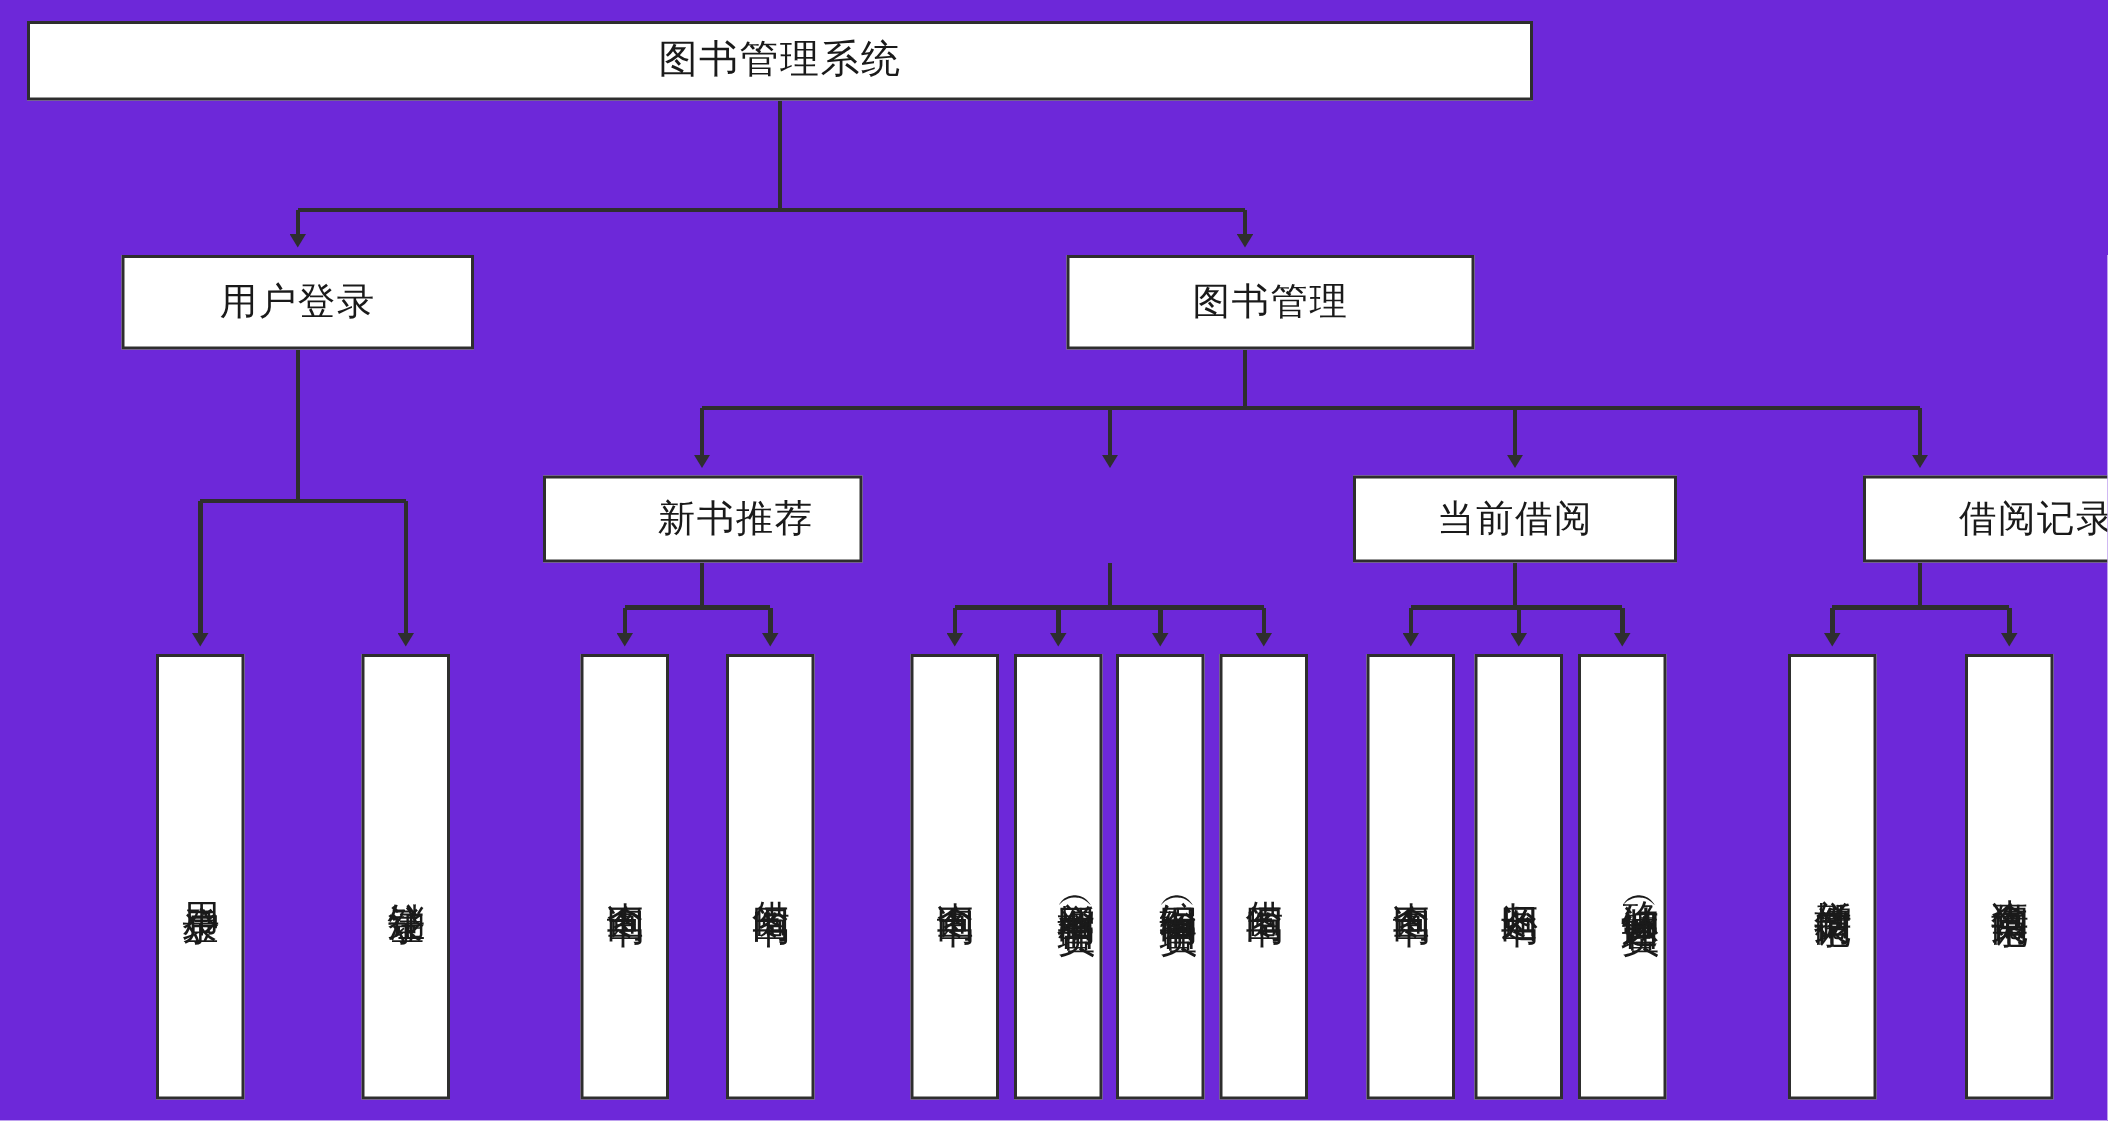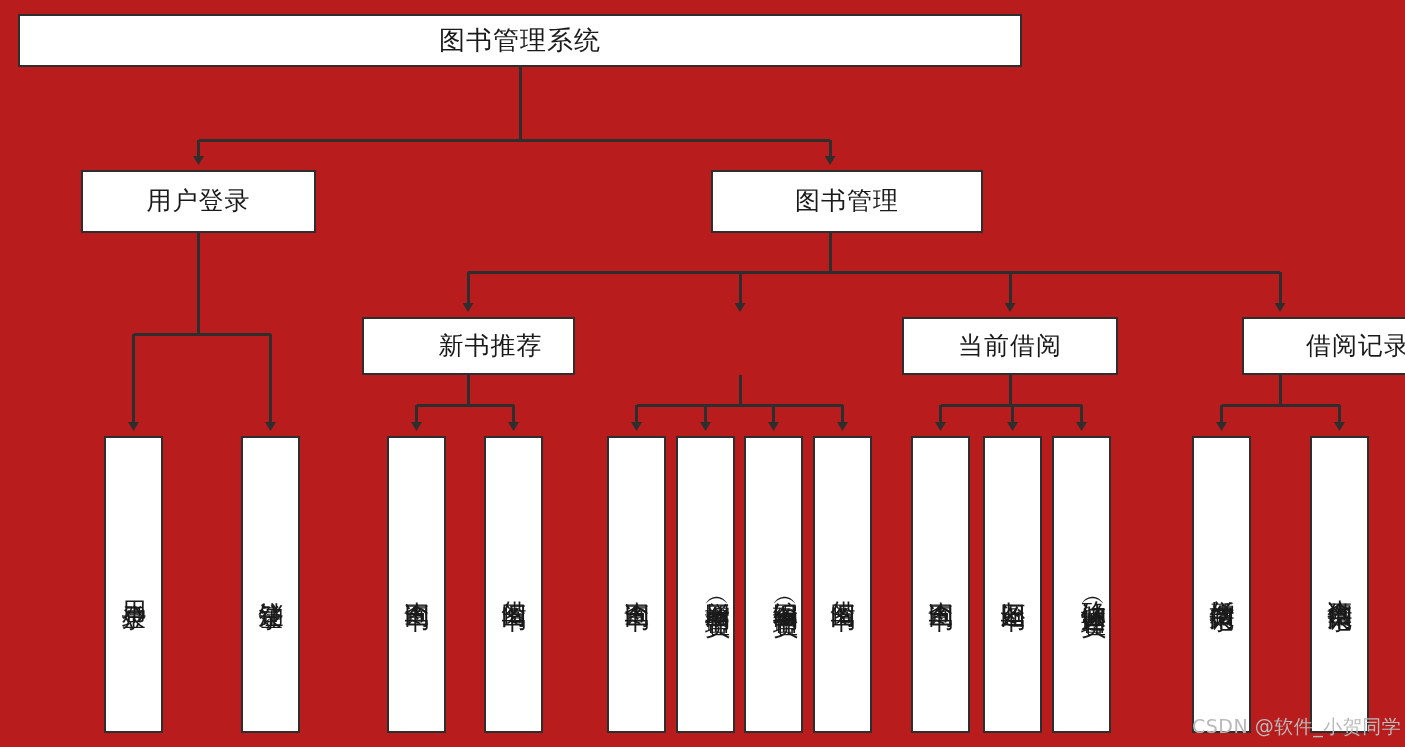--- a/index.html
+++ b/index.html
@@ -8,21 +8,21 @@
     padding: 0;
     background: #ffffff;
   }
   body {
     font-family: "DejaVu Sans", "Liberation Sans", sans-serif;
   }
   #canvas {
     position: relative;
     width: 1405px;
     height: 747px;
-    background: #b91c1c;
+    background: #6d28d9;
     overflow: hidden;
   }
   #edges {
     position: absolute;
     left: 0;
     top: 0;
     width: 1405px;
     height: 747px;
     pointer-events: none;
   }
@@ -144,15 +144,14 @@
   <div class="node node-v" style="left: 744px; top: 436px; width: 59px; height: 297px; border-color: rgb(46, 46, 46); background: rgb(255, 255, 255); color: rgb(26, 26, 26);">编辑图书（管理员）</div>
   <div class="node node-v vcenter" style="left: 813px; top: 436px; width: 59px; height: 297px; border-color: rgb(46, 46, 46); background: rgb(255, 255, 255); color: rgb(26, 26, 26);">借阅图书</div>
 
   <div class="node node-v vcenter" style="left: 911px; top: 436px; width: 59px; height: 297px; border-color: rgb(46, 46, 46); background: rgb(255, 255, 255); color: rgb(26, 26, 26);">查询图书</div>
   <div class="node node-v vcenter" style="left: 983px; top: 436px; width: 59px; height: 297px; border-color: rgb(46, 46, 46); background: rgb(255, 255, 255); color: rgb(26, 26, 26);">归还图书</div>
   <div class="node node-v" style="left: 1052px; top: 436px; width: 59px; height: 297px; border-color: rgb(46, 46, 46); background: rgb(255, 255, 255); color: rgb(26, 26, 26);">确认归还（管理员）</div>
 
   <div class="node node-v vcenter" style="left: 1192px; top: 436px; width: 59px; height: 297px; border-color: rgb(46, 46, 46); background: rgb(255, 255, 255); color: rgb(26, 26, 26);">新增借阅记录</div>
   <div class="node node-v vcenter" style="left: 1310px; top: 436px; width: 59px; height: 297px; border-color: rgb(46, 46, 46); background: rgb(255, 255, 255); color: rgb(26, 26, 26);">查询借阅记录</div>
 
-  <div class="watermark" style="left: 1192px; top: 714px; color: rgb(185, 185, 185);">CSDN @软件_小贺同学</div>
 
 </div>
 
 </body></html>

